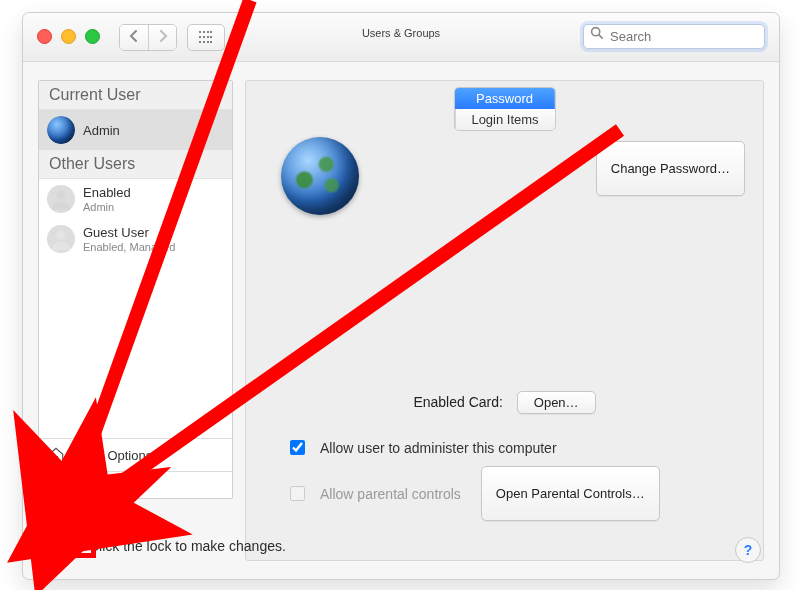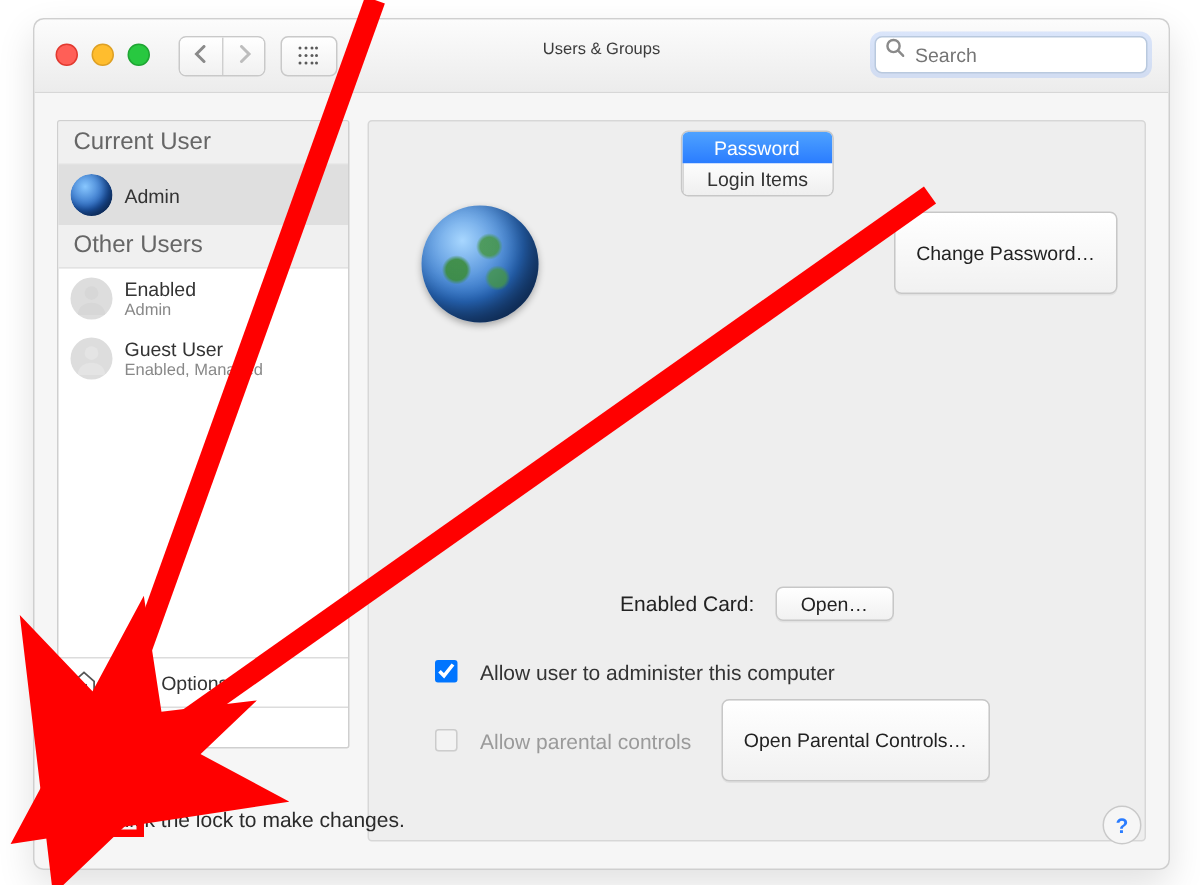--- a/index.html
+++ b/index.html
@@ -50,21 +50,21 @@
   .chgpwd{position:absolute;right:18px;top:60px;}
   .contacts{position:absolute;left:0;right:0;top:310px;text-align:center;font-size:14px;color:#222;}
   .contacts .macbtn{margin-left:10px;padding:3px 16px;}
   .checks{position:absolute;left:40px;right:18px;top:348px;font-size:14px;color:#333;}
   .checkrow{display:flex;align-items:center;gap:12px;margin:8px 0;}
   .checkrow input{width:15px;height:15px;}
   .checkrow.disabled{color:#9a9a9a;}
   .openpc{margin-left:8px;}
   
   .footer{position:absolute;left:0;right:0;bottom:0;height:64px;}
-  .lockwrap{position:absolute;left:14px;bottom:18px;display:flex;align-items:center;gap:10px;font-size:14px;color:#2b2b2b;}
+  .lockwrap{position:absolute;left:30px;bottom:18px;display:flex;align-items:center;gap:10px;font-size:14px;color:#2b2b2b;}
   .lockicon{width:26px;height:30px;}
   .helpbtn{position:absolute;right:18px;bottom:16px;width:24px;height:24px;border-radius:50%;border:1px solid #c9c9c9;background:#f6f6f6;color:#2a7cff;font-weight:bold;font-size:14px;display:flex;align-items:center;justify-content:center;}
   
   .overlay{position:absolute;inset:0;pointer-events:none;}
   .redbox{position:absolute;border:5px solid #ff0000;}
   .lockbox{left:38px;top:492px;width:48px;height:56px;}
   svg.arrow{position:absolute;overflow:visible;}
 </style>
 </head>
 <body>

